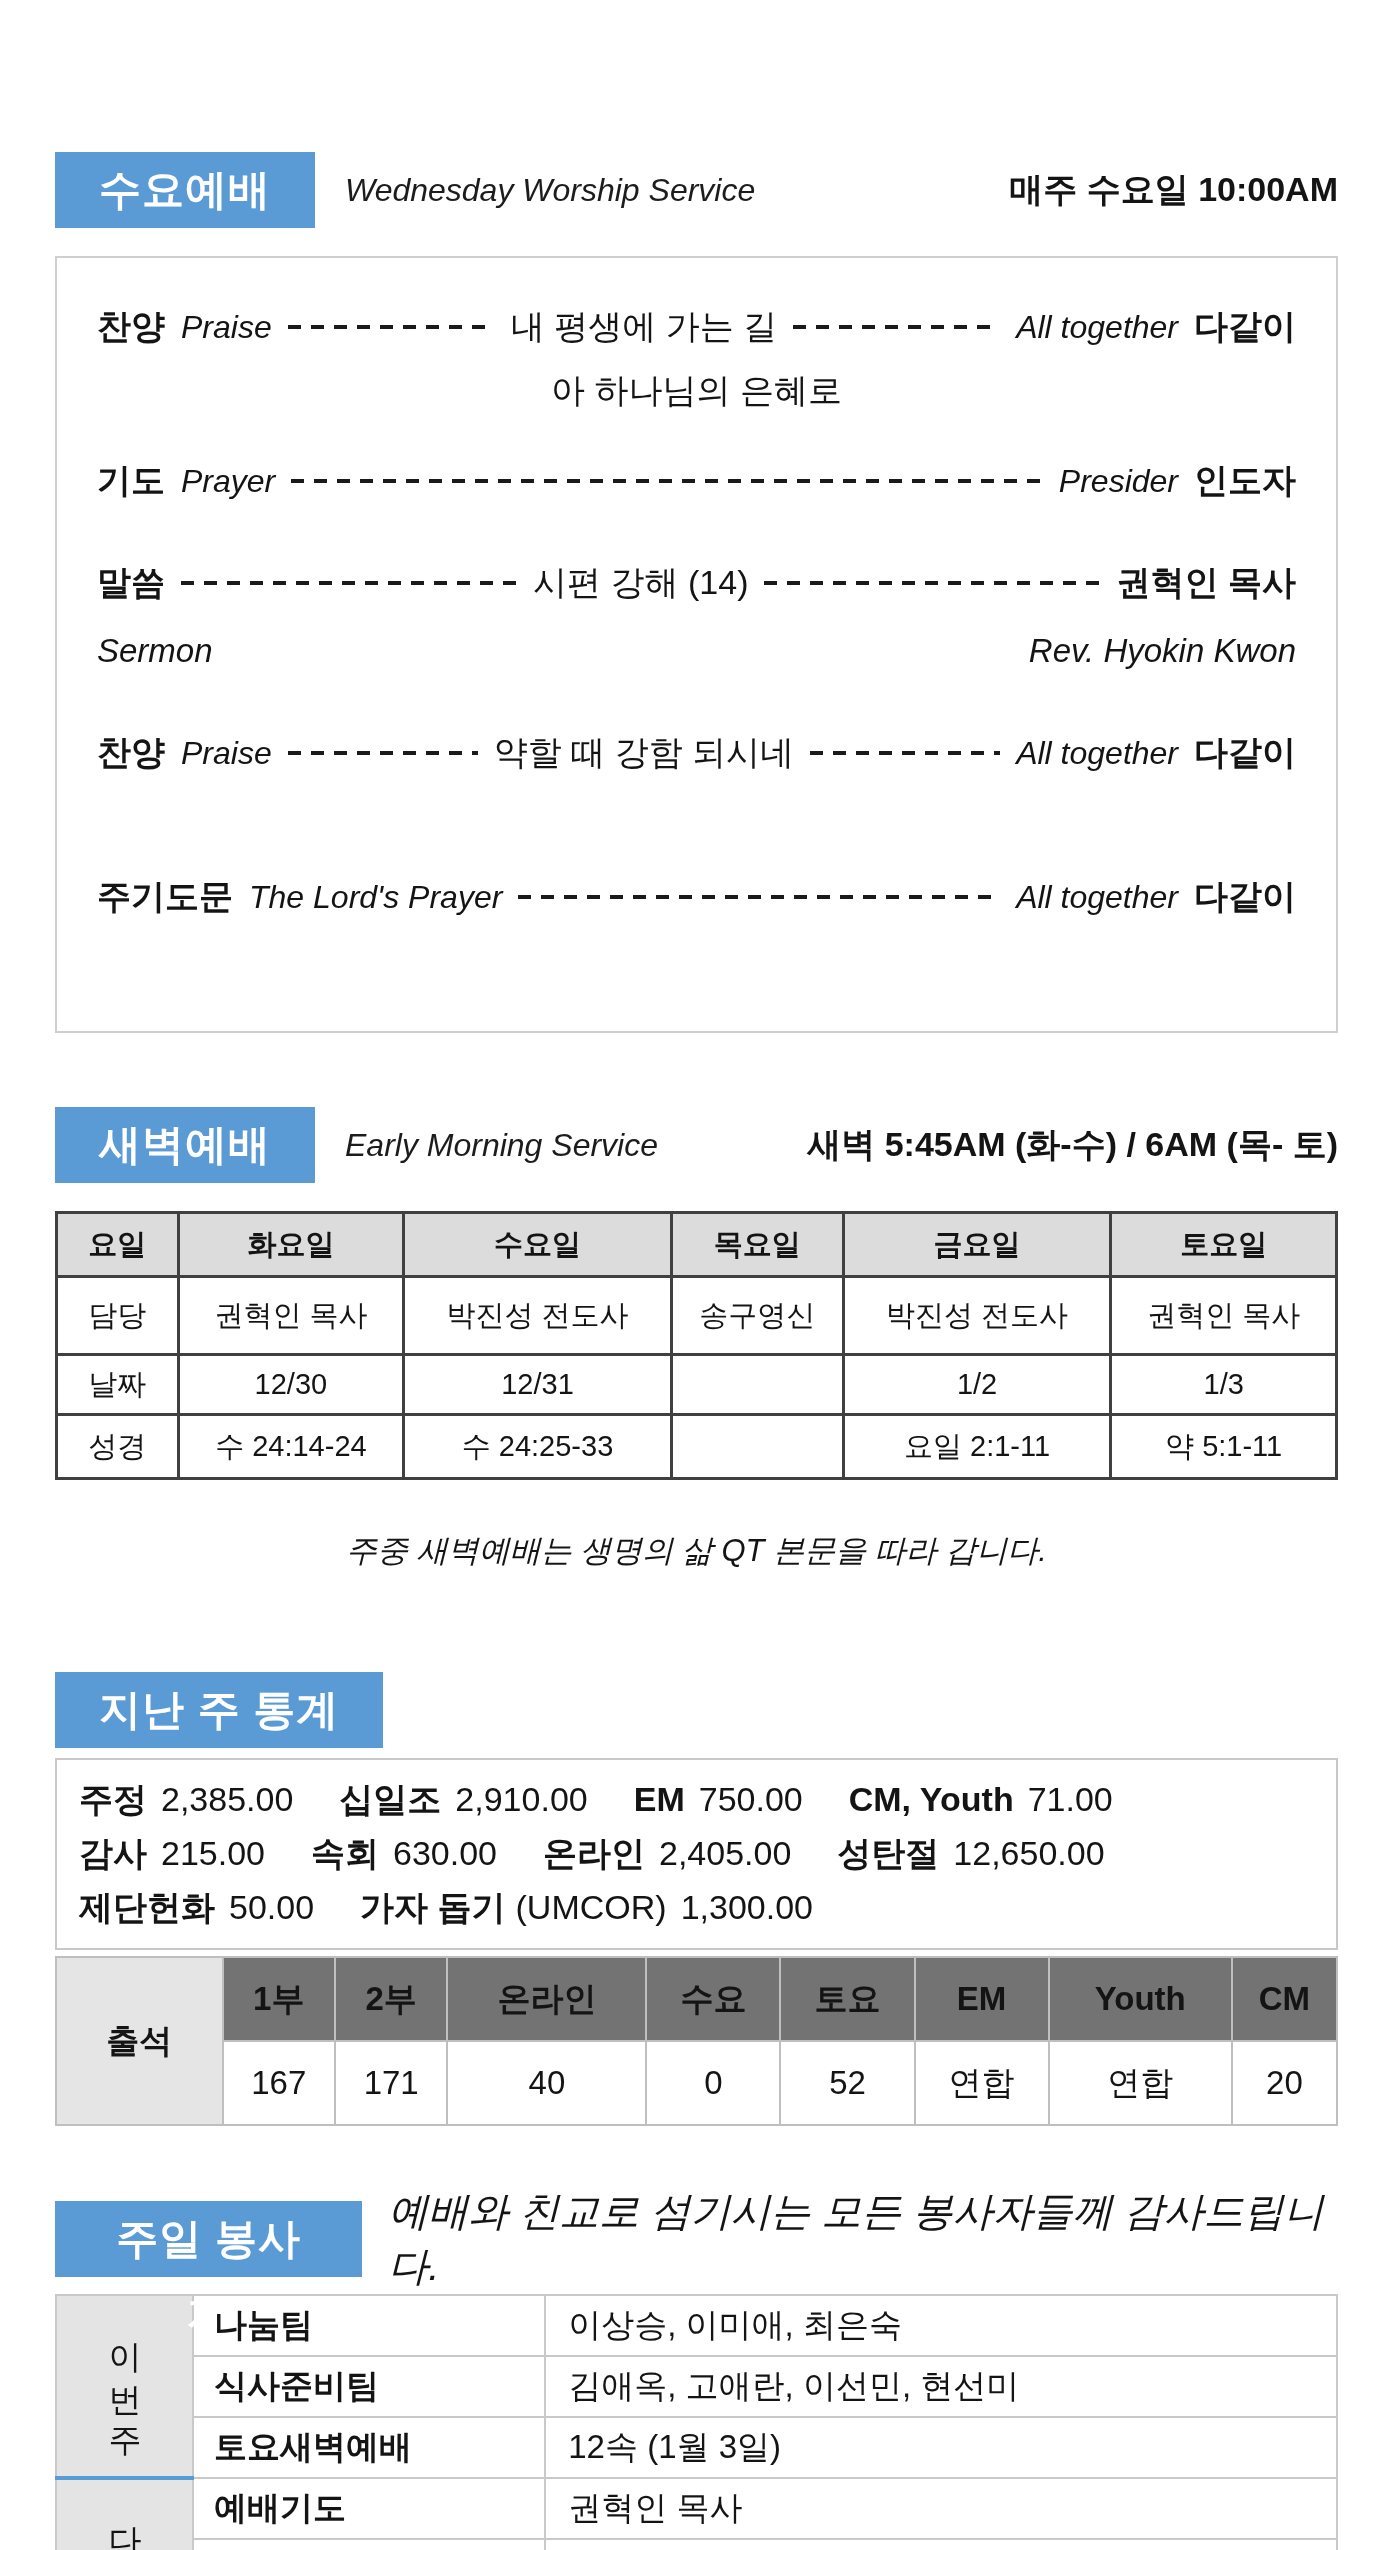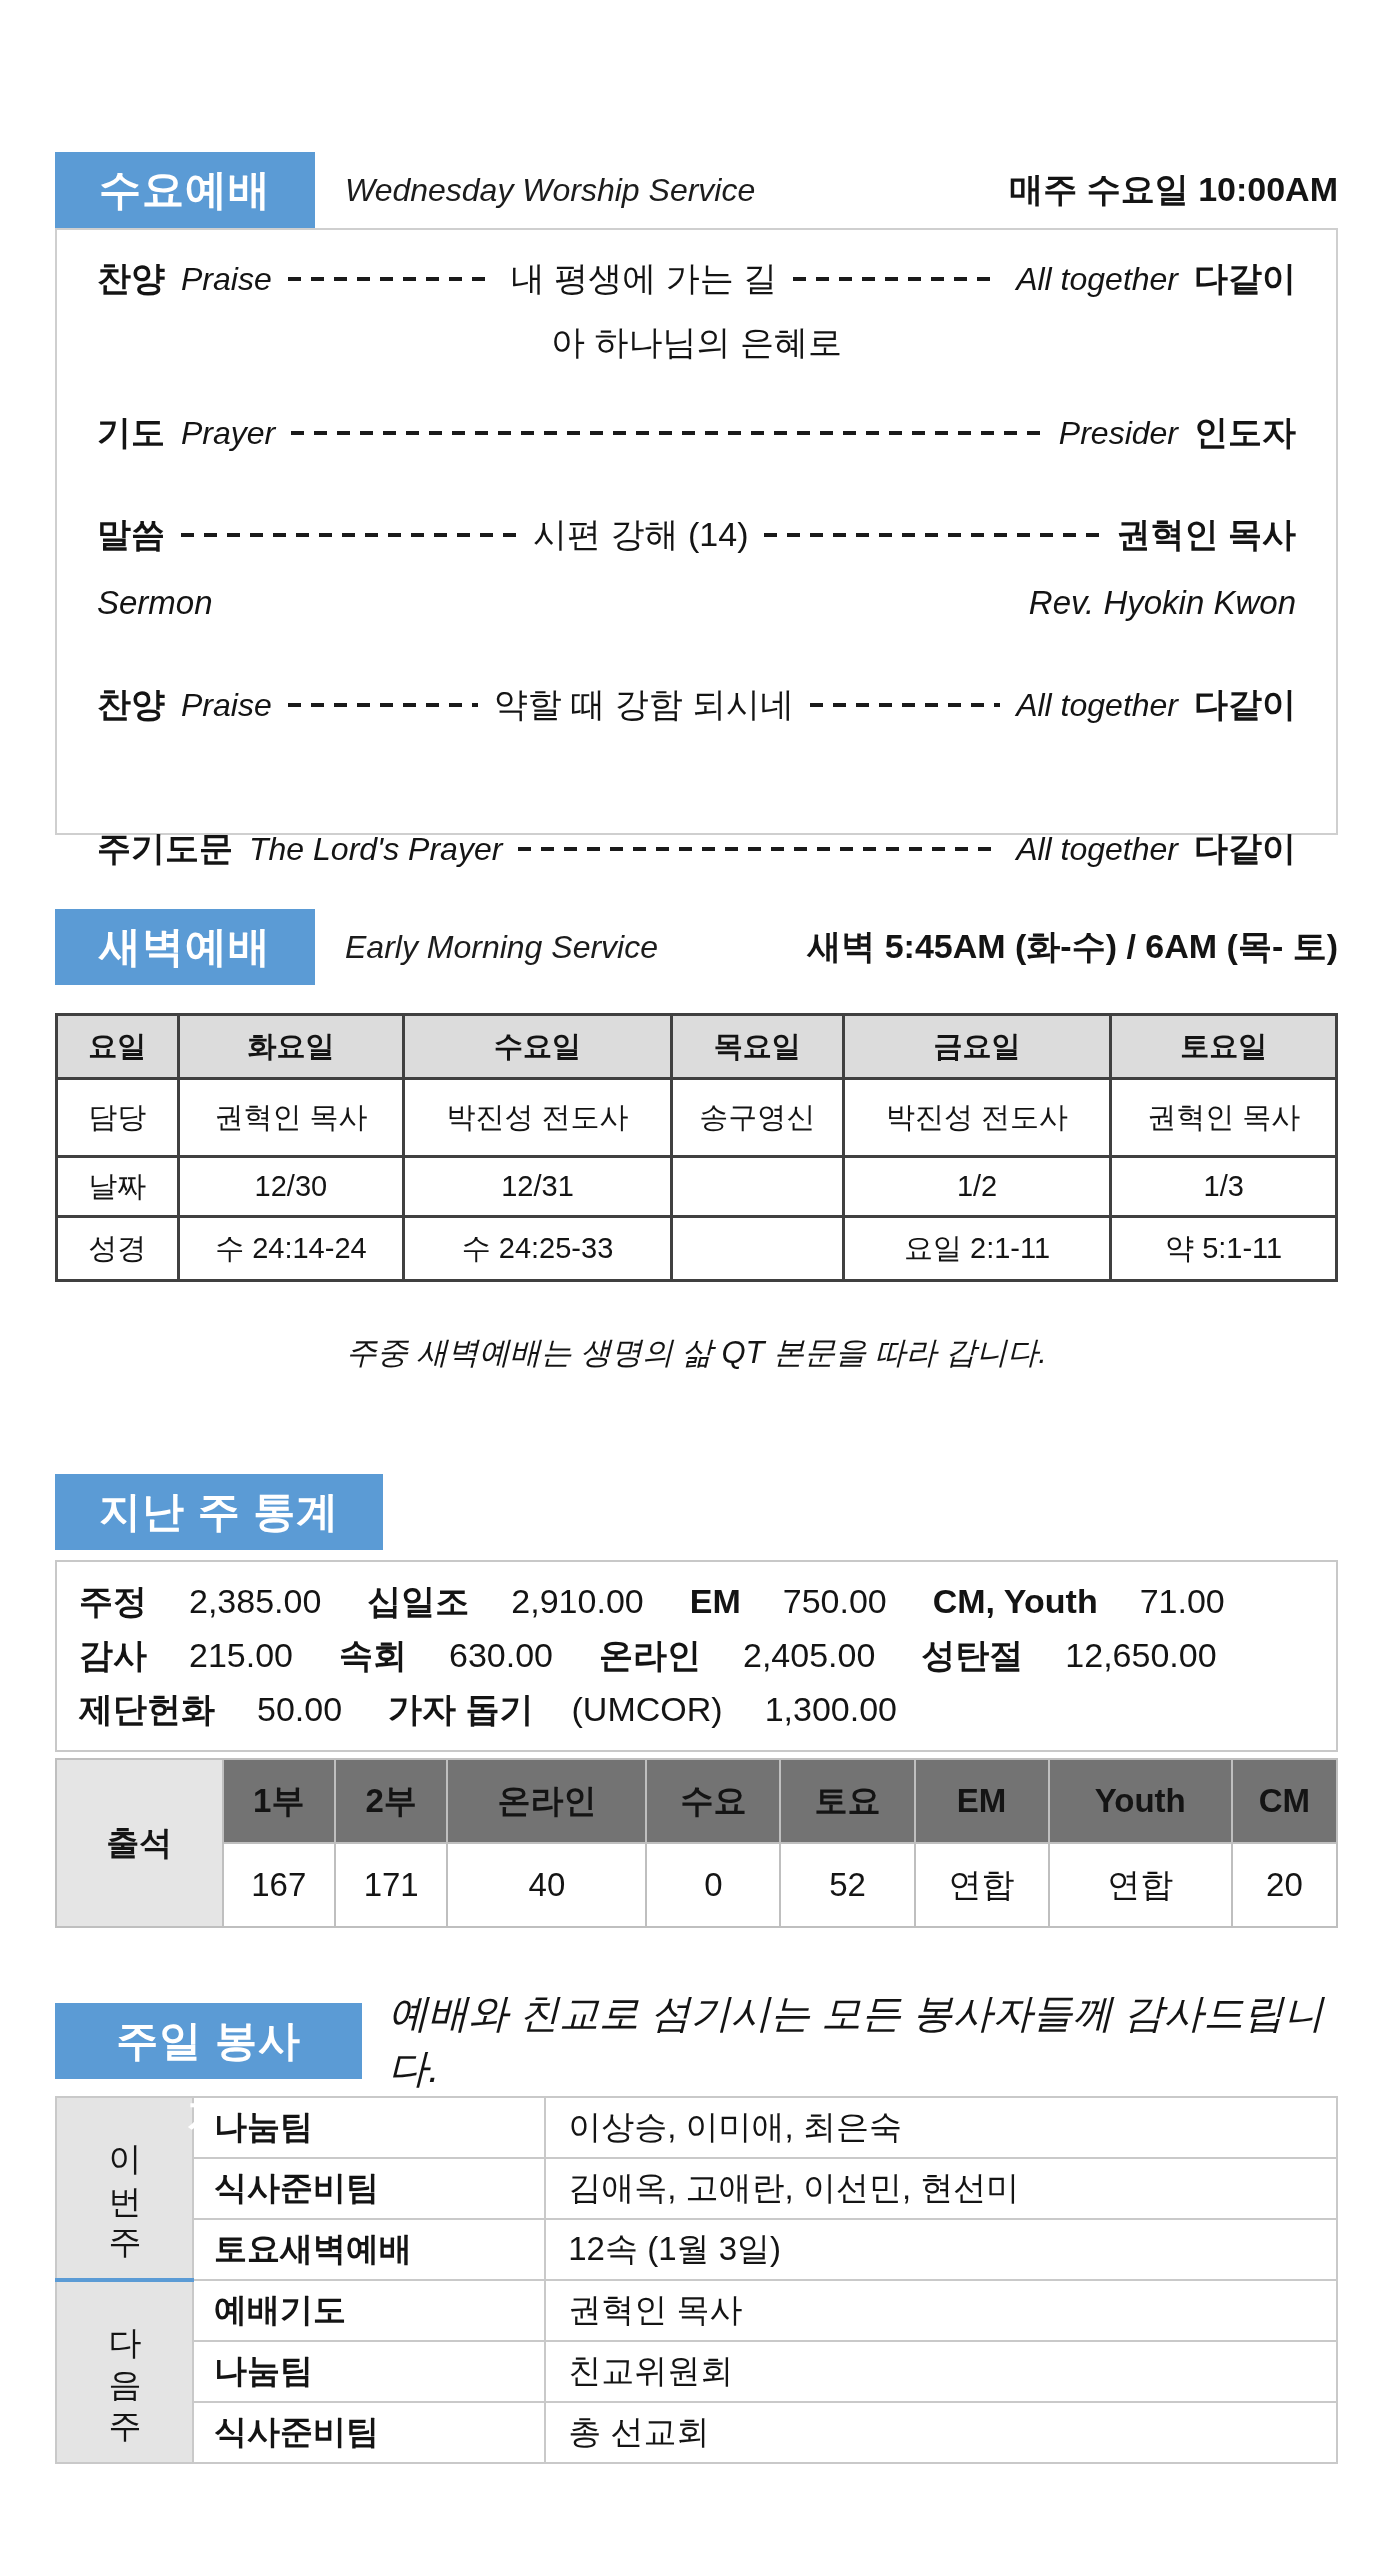--- a/index.html
+++ b/index.html
@@ -18,22 +18,22 @@
     font-weight:700; font-size:42px;
     height:76px; line-height:76px;
     padding:0 44px; display:inline-block; text-align:center;
     letter-spacing:1px;
   }
   .subtitle { font-style:italic; font-size:32px; margin-left:30px; color:#1c1c1c; }
   .schedule { margin-left:auto; font-size:34px; font-weight:600; }
 
   
   .order-box {
-    border:2px solid #cfcfcf;
-    height:607px; padding:26px 40px 0 40px;
+    margin-top:28px; border:2px solid #cfcfcf;
+    height:777px; padding:46px 40px 0 40px;
   }
   .wline { display:flex; align-items:baseline; font-size:34px; white-space:nowrap; }
   .k  { font-weight:700; }
   .e  { font-style:italic; font-size:32px; margin-left:16px; }
   .ce { font-size:34px; }
   .re { font-style:italic; font-size:32px; margin-right:16px; }
   .rk { font-weight:700; font-size:34px; }
   .lead {
     flex:1 1 40px; height:4px; align-self:center;
     background:repeating-linear-gradient(90deg,#1a1a1a 0 13px,transparent 13px 23px);
@@ -59,21 +59,21 @@
   .note { margin-top:50px; text-align:center; font-style:italic; font-size:31px; }
 
   
   .sec3 { margin-top:100px; }
   .total { margin-left:26px; font-size:37px; font-weight:700; }
   .offer-box {
     margin-top:10px; border:2px solid #c8c8c8;
     padding:12px 22px 14px 22px; font-size:34px;
   }
   .offer-line { display:flex; column-gap:46px; line-height:54px; flex-wrap:wrap; }
-  .offer-item { display:inline-flex;gap:28px; }
+  .offer-item { display:inline-flex; }
   .offer-item .lbl { font-weight:700; }
   .offer-item .sub { margin-left:10px;text-align:right; }
   .offer-item .amt { margin-left:14px; }
 
   .att-table { margin-top:6px; font-size:33px; }
   .att-table th, .att-table td {
     border:2px solid #bfbfbf; text-align:center; vertical-align:middle; height:84px;
   }
   .att-table .att-label { background:#e5e5e5; font-weight:700; width:13%; }
   .att-table th { font-weight:700; background:#737373; }

